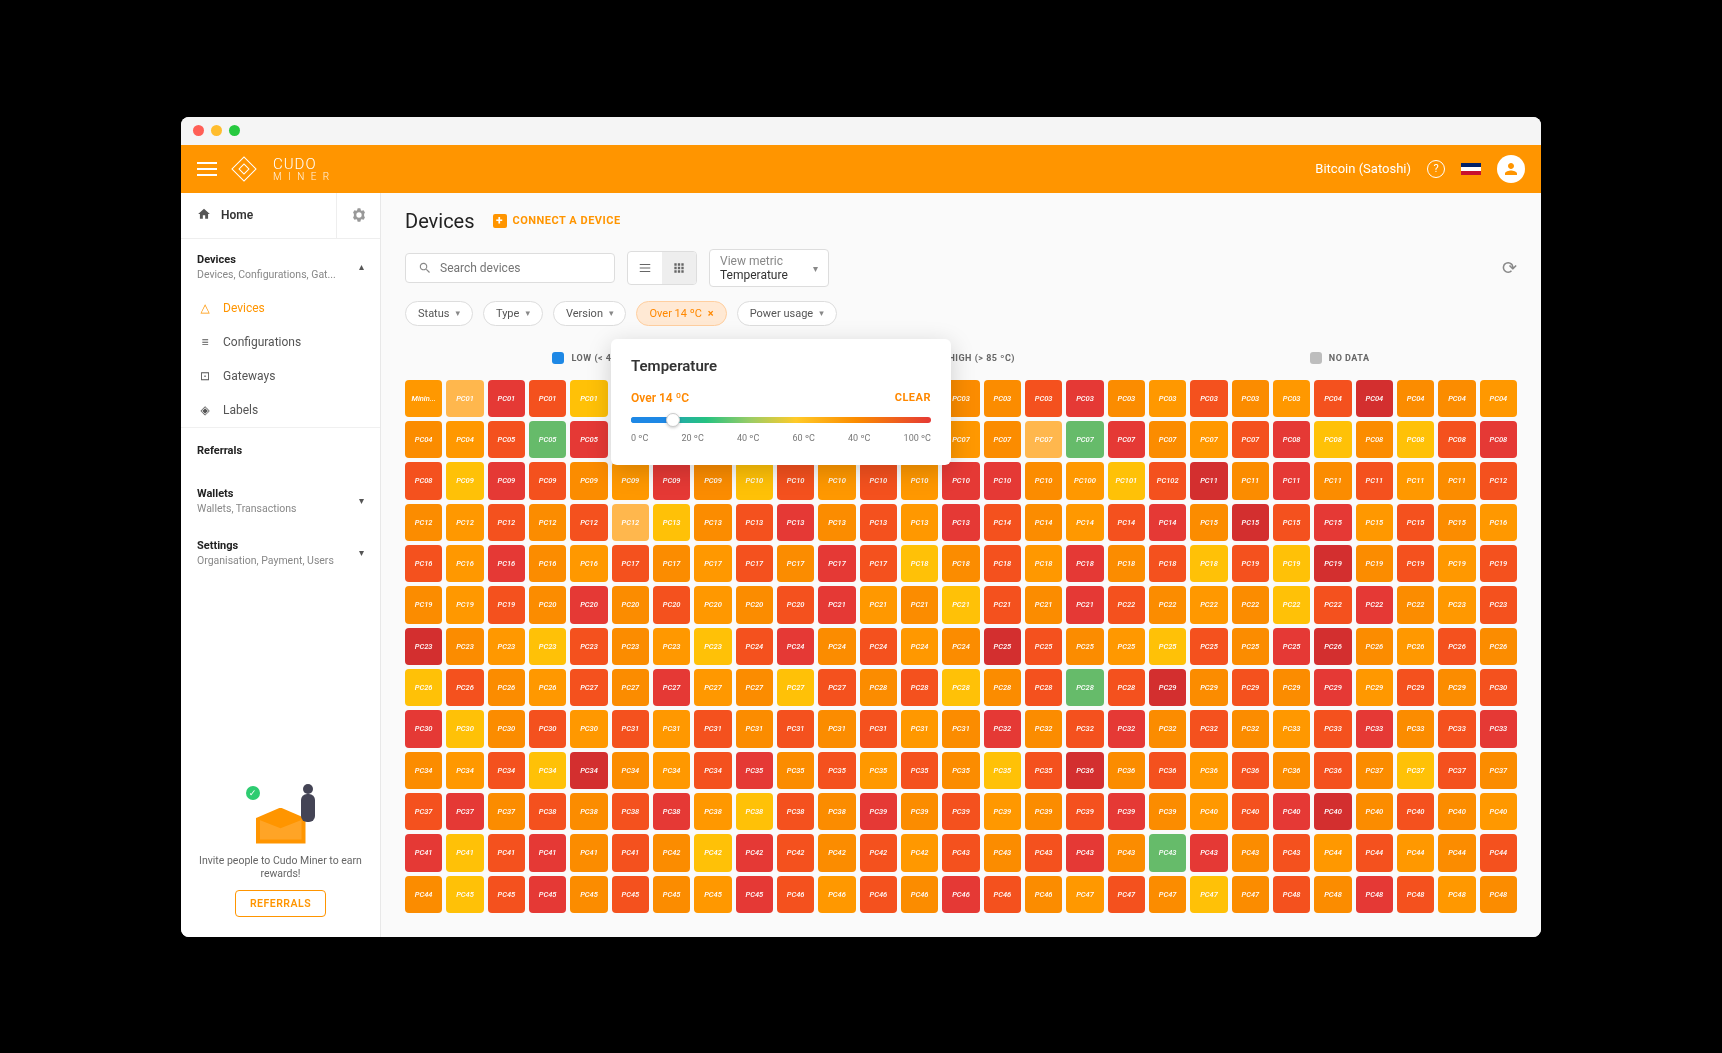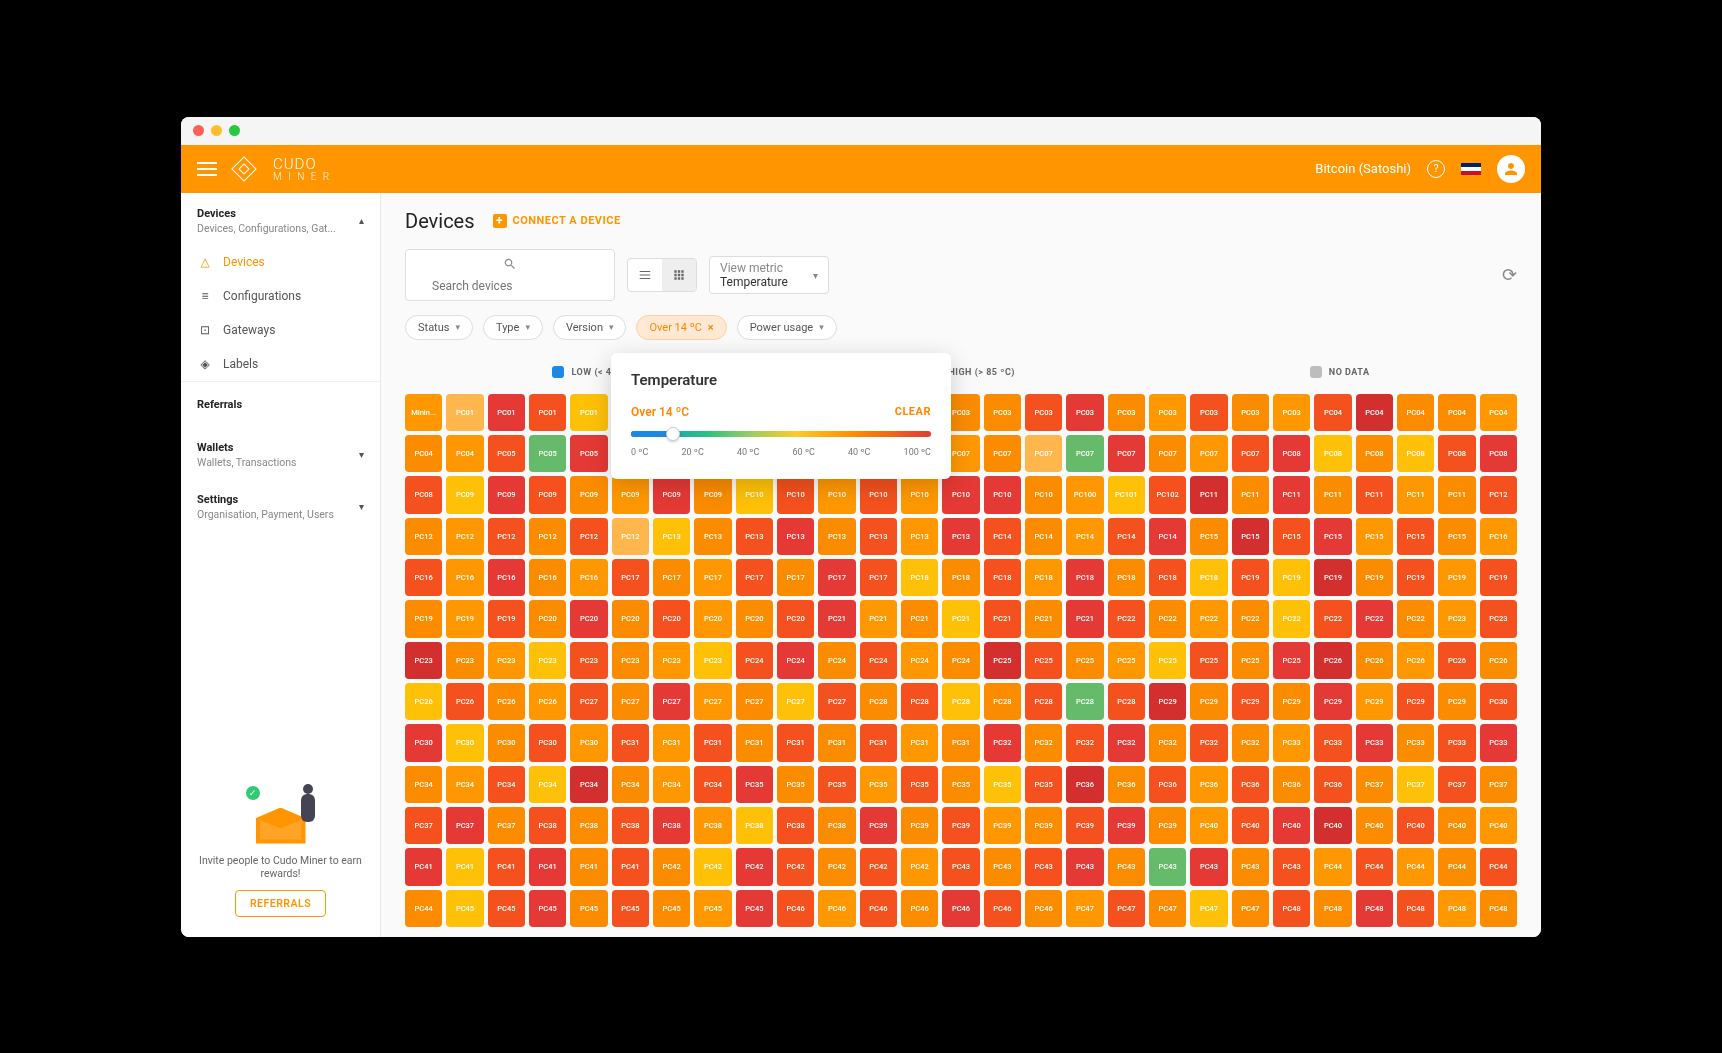--- a/index.html
+++ b/index.html
@@ -45,21 +45,21 @@
 .promo-person { position: absolute; right: 8px; top: 0; width: 20px; height: 50px; }
 .promo-person::before { content: ''; position: absolute; top: 0; left: 5px; width: 10px; height: 10px; background: #445; border-radius: 50%; }
 .promo-person::after { content: ''; position: absolute; top: 10px; left: 3px; width: 14px; height: 28px; background: #445; border-radius: 6px; }
 .promo-btn { display: inline-block; margin-top: 10px; padding: 6px 14px; border: 1px solid #ff9500; color: #ff9500; border-radius: 4px; font-size: 10.5px; font-weight: 600; cursor: pointer; letter-spacing: 0.5px; }
 .main { flex: 1; background: #fafafa; overflow: hidden; display: flex; flex-direction: column; }
 .page-hd { padding: 16px 24px; display: flex; align-items: center; gap: 18px; }
 .page-title { font-size: 20px; font-weight: 400; color: #222; }
 .connect-btn { color: #ff9500; font-size: 11px; font-weight: 700; letter-spacing: 0.5px; display: flex; align-items: center; gap: 6px; cursor: pointer; }
 .connect-btn .plus { width: 14px; height: 14px; background: #ff9500; color: #fff; display: flex; align-items: center; justify-content: center; border-radius: 2px; font-size: 12px; }
 .toolbar { padding: 0 24px 14px; display: flex; align-items: center; gap: 12px; }
-.search { display: flex; align-items: center; gap: 8px; border: 1px solid #ddd; border-radius: 4px; padding: 7px 12px; width: 210px; background: #fff; flex-direction: column; }
+.search { display: flex; align-items: center; gap: 8px; border: 1px solid #ddd; border-radius: 4px; padding: 7px 12px; width: 210px; background: #fff; }
 .search input { border: none; outline: none; font-size: 12px; flex: 1; color: #777; }
 .view-toggle { display: flex; border: 1px solid #ddd; border-radius: 4px; overflow: hidden; background: #fff; }
 .vt-btn { width: 34px; height: 32px; display: flex; align-items: center; justify-content: center; cursor: pointer; color: #666; }
 .vt-btn.active { background: #eee; }
 .metric-sel { position: relative; border: 1px solid #ddd; border-radius: 4px; background: #fff; padding: 4px 32px 4px 10px; min-width: 120px; cursor: pointer; }
 .metric-sel .lbl { font-size: 12px; color: #888; }
 .metric-sel .val { font-size: 12px; color: #333; }
 .metric-sel::after { content: '▾'; position: absolute; right: 10px; top: 50%; transform: translateY(-50%); color: #888; font-size: 10px; }
 .refresh { margin-left: auto; color: #888; cursor: pointer; font-size: 18px; }
 .filters { padding: 0 24px 16px; display: flex; gap: 10px; flex-wrap: wrap; position: relative; }
@@ -72,21 +72,21 @@
 .pop-row { display: flex; justify-content: space-between; margin-bottom: 12px; }
 .pop-val { color: #ff8800; font-size: 12px; font-weight: 600; }
 .pop-clear { color: #ff8800; font-size: 11px; font-weight: 700; letter-spacing: 0.5px; cursor: pointer; }
 .slider { position: relative; height: 6px; border-radius: 3px; background: linear-gradient(90deg, #1e88e5 0%, #26c281 25%, #9ccc65 40%, #ffca28 55%, #fb8c00 75%, #e53935 100%); margin-bottom: 10px; }
 .slider-thumb { position: absolute; top: -4px; width: 14px; height: 14px; background: #fff; border: 1px solid #ccc; border-radius: 50%; box-shadow: 0 1px 3px rgba(0,0,0,0.2); cursor: grab; }
 .slider-track-fill { position: absolute; left: 0; top: 0; height: 100%; background: #1e88e5; border-radius: 3px 0 0 3px; }
 .slider-ticks { display: flex; justify-content: space-between; font-size: 9px; color: #777; }
 .legend { padding: 10px 24px 16px; display: flex; justify-content: space-around; font-size: 9px; font-weight: 700; color: #666; letter-spacing: 0.5px; }
 .lg-item { display: flex; align-items: center; gap: 7px; }
 .lg-sw { width: 12px; height: 12px; border-radius: 3px; }
-.grid-scroll { flex: 1; overflow: auto; padding: 0 24px 24px; }
+.grid-scroll { flex: 1; overflow: auto; padding: 0 24px 24px; font-style: italic; }
 .grid { display: grid; grid-template-columns: repeat(27, 1fr); gap: 4px; }
 .tile { aspect-ratio: 1; border-radius: 4px; display: flex; align-items: center; justify-content: center; font-size: 7.5px; color: #fff; font-weight: 500; cursor: pointer; text-align: center; overflow: hidden; }
 .t0 { background: #ffc107; }
 .t1 { background: #ffb74d; }
 .t2 { background: #ff9800; }
 .t3 { background: #fb8c00; }
 .t4 { background: #f4511e; }
 .t5 { background: #e53935; }
 .t6 { background: #d32f2f; }
 .tg { background: #66bb6a; }
@@ -121,20 +121,35 @@
       <div class="avatar">
         <svg viewBox="0 0 24 24">
             <path d="M12 12c2.2 0 4-1.8 4-4s-1.8-4-4-4-4 1.8-4 4 1.8 4 4 4zm0 2c-2.7 0-8 1.3-8 4v2h16v-2c0-2.7-5.3-4-8-4z"></path>
           </svg>
       </div>
     </div>
   </div>
 
   <div class="body">
     <div class="sidebar">
+      <div class="side-top">
+        <div class="side-home">
+          <span class="ic">
+            <svg width="14" height="14" viewBox="0 0 24 24" fill="#555">
+                <path d="M10 20v-6h4v6h5v-8h3L12 3 2 12h3v8z"></path>
+              </svg>
+          </span>
+          <span>Home</span>
+        </div>
+        <div class="side-gear">
+          <svg width="16" height="16" viewBox="0 0 24 24" fill="#999">
+              <path d="M19.4 13l.6-1-.6-1 1.5-2.6-2-3.4-2.9.7-1-.6L14 2h-4l-1 3.1-1 .6-2.9-.7-2 3.4L4.6 11l-.6 1 .6 1-1.5 2.6 2 3.4 2.9-.7 1 .6L10 22h4l1-3.1 1-.6 2.9.7 2-3.4L19.4 13zM12 16a4 4 0 110-8 4 4 0 010 8z"></path>
+            </svg>
+        </div>
+      </div>
 
       <div class="side-section">
         <div class="side-section-hd">
           <div>
             <div class="side-section-title">Devices</div>
             <div class="side-section-sub">Devices, Configurations, Gat...</div>
           </div>
           <span class="side-chev">▴</span>
         </div>
       </div>

